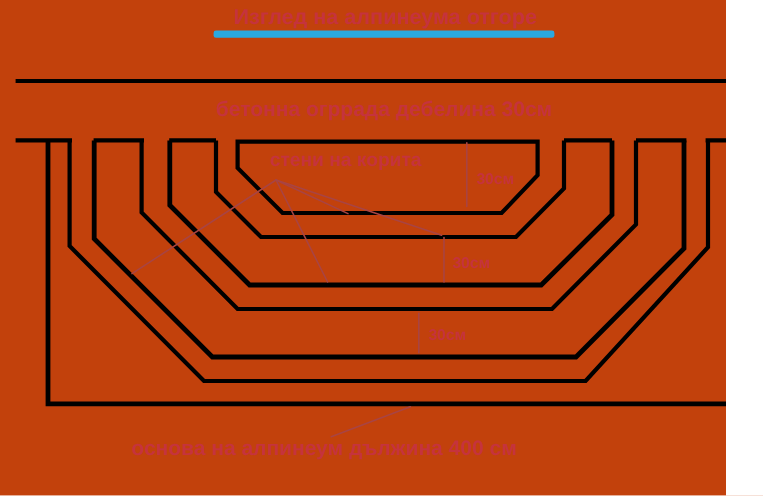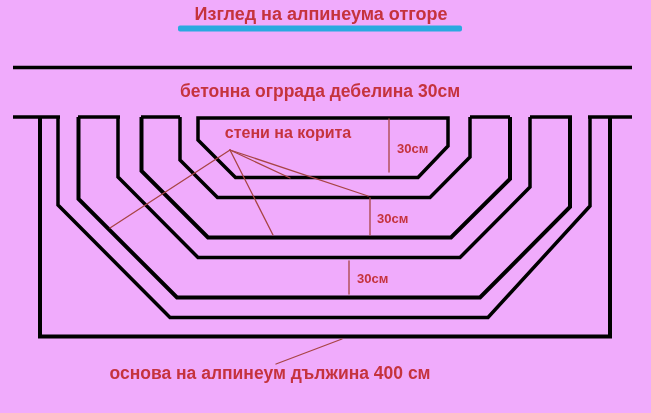--- a/index.html
+++ b/index.html
@@ -2,23 +2,23 @@
 <html><head>
 <meta charset="utf-8">
 <style>
   html, body {
     margin: 0;
     padding: 0;
     background: #ffffff;
   }
   .stage {
     position: relative;
-    width: 651px;
+    width: 605px;
     height: 413px;
-    background: #f0abfc;
+    background: #c2410c;
     overflow: hidden;
     font-family: "Liberation Sans", sans-serif;
   }
   svg { display: block; }
   .lbl {
     font-family: "Liberation Sans", sans-serif;
     font-weight: 700;
   }
   .lbl-big   { font-size: 18px; }
   .lbl-mid   { font-size: 17.5px; }

